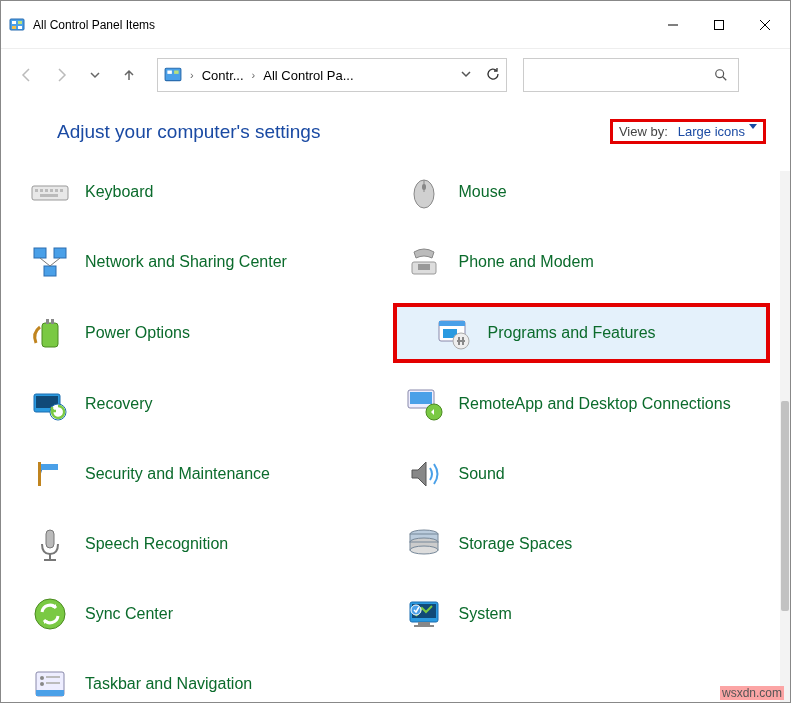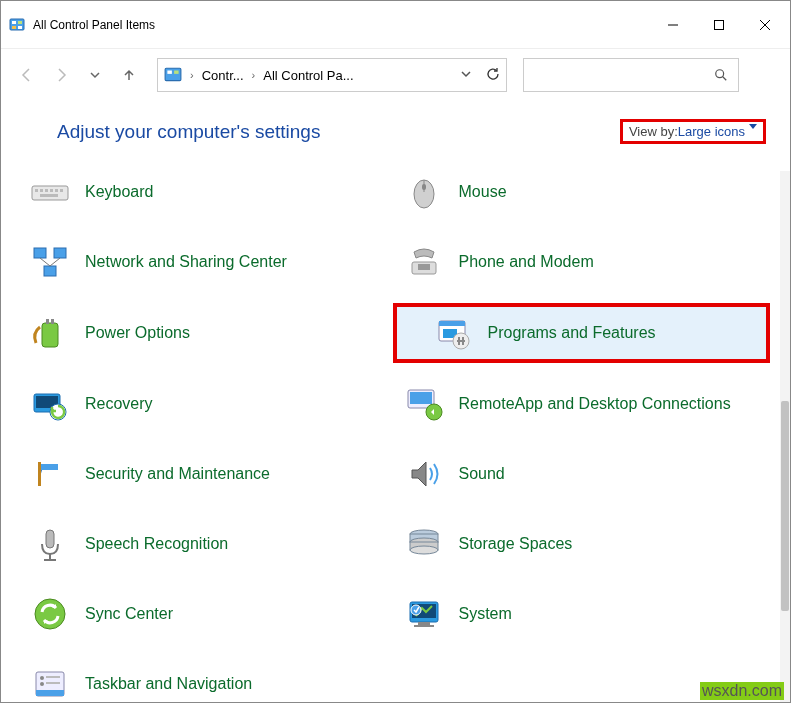--- a/index.html
+++ b/index.html
@@ -23,38 +23,38 @@
     .addrbar .crumb { color: #000; }
     .addrbar .sep { color: #666; font-size: 11px; }
     .addrbar-icon { width: 18px; height: 18px; }
     .addr-right { margin-left: auto; display:flex; gap:14px; align-items:center; }
     .searchbox { flex: 0 0 216px; height: 34px; border: 1px solid #ccc; display: flex; align-items: center; padding: 0 10px; margin-left: 10px; }
     .searchbox svg { width: 14px; height: 14px; margin-left: auto; }
 
     
     .headrow { display: flex; align-items: center; padding: 18px 24px 6px 24px; margin-left: 32px; }
     .headrow h1 { font-size: 19px; font-weight: 400; color: #1a4aa3; }
-    .viewby-wrap { margin-left: auto; display:flex; align-items:center; border: 3px solid #e30000; padding: 2px 6px; }
+    .viewby-wrap { margin-left: auto; display:flex; align-items:center; gap:10px; border: 3px solid #e30000; padding: 2px 6px; }
     .viewby-label { font-size: 13px; color: #444; }
     .viewby-value { font-size: 13px; color: #1a4aa3; display:flex; align-items:flex-start; gap:4px; }
     .viewby-value .caret { width:0;height:0;border-left:4px solid transparent;border-right:4px solid transparent;border-top:5px solid #1a4aa3; }
 
     
     .scroll-area { position: absolute; left: 0; right: 12px; top: 164px; bottom: 0; overflow: hidden; padding: 0 10px 0 20px; }
     .scrollbar { position:absolute; right:0; top:170px; width:10px; bottom:0; background:#f3f3f3; }
     .scrollbar-thumb { position:absolute; left:1px; width:8px; top:230px; height:210px; background:#c2c2c2; border-radius:2px; }
 
     .grid { display: grid; grid-template-columns: 1fr 1fr; column-gap: 0; row-gap: 16px; }
     .cp-item { display: flex; align-items: center; gap: 14px; padding: 6px 8px; font-size: 16px; color: #0b6b2c; text-align: center; }
     .cp-item .icon { width: 42px; height: 42px; flex-shrink:0; display:flex; align-items:center; justify-content:center; }
     .cp-item .label { line-height: 1.25; }
     .cp-item.highlighted { background: #e4f1fb; border:1px solid #bcd8ef;padding-left:36px; }
     .cp-item.red-outline { outline: 4px solid #e30000; outline-offset: -2px; }
 
-    .watermark { position:absolute; right:6px; bottom:2px; font-size:16px; color:#555; background:#84cc16; padding:0 2px; }
+    .watermark { position:absolute; right:6px; bottom:2px; font-size:12px; color:#555; background:#fca5a5; padding:0 2px; }
 
     
     .isvg { width: 40px; height: 40px; }
   </style>
 </head>
 <body>
 
 <div class="titlebar">
   <span class="titlebar-icon">
     <svg viewBox="0 0 16 16">

